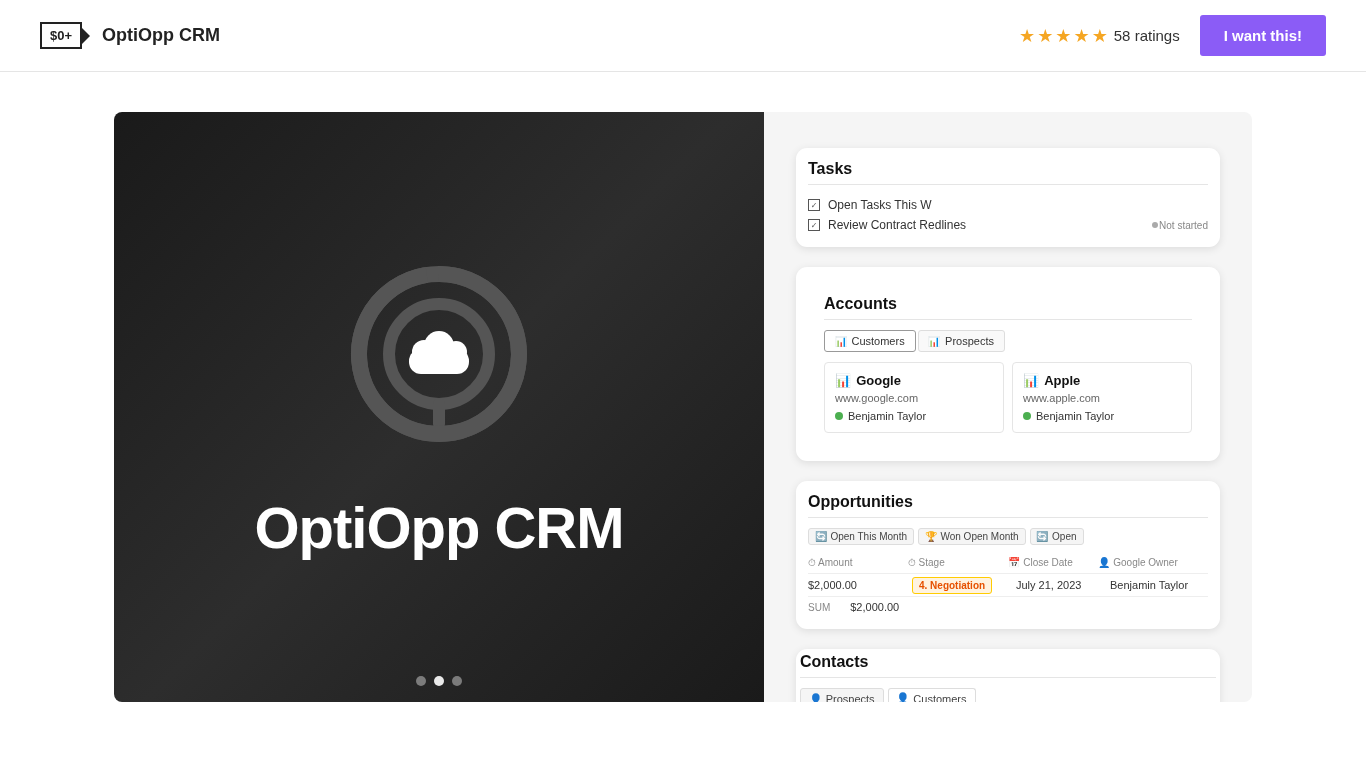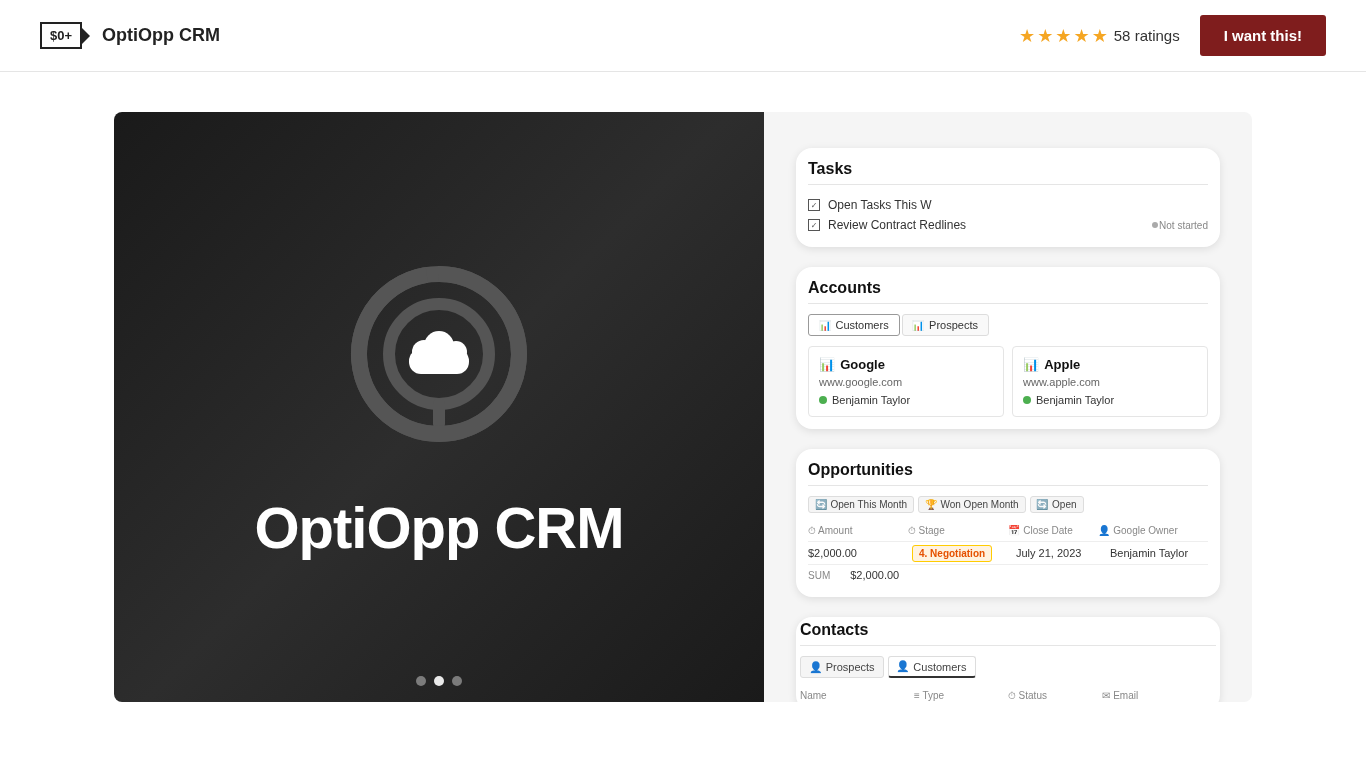--- a/index.html
+++ b/index.html
@@ -62,21 +62,21 @@
     }
     .star {
       color: #f5a623;
       font-size: 18px;
     }
     .ratings-count {
       font-size: 15px;
       color: #333;
     }
     .cta-button {
-      background: #7f1d1d;
+      background: #8b5cf6;
       color: #fff;
       border: none;
       padding: 12px 24px;
       font-size: 15px;
       font-weight: 600;
       cursor: pointer;
       border-radius: 3px;
     }
 
     
@@ -121,21 +121,21 @@
       width: 488px;
       height: 100%;
       background: #f5f5f5;
       overflow: hidden;
       position: relative;
     }
 
     .ui-panel {
       background: #fff;
       margin: 20px 16px;
-      border-radius: 16px;
+      border-radius: 11px;
       box-shadow: 0 2px 8px rgba(0,0,0,0.1);
       padding: 16px;
     }
 
     .section-title {
       font-size: 16px;
       font-weight: 700;
       color: #111;
       margin-bottom: 10px;
       border-bottom: 1px solid #e5e5e5;
@@ -401,21 +401,21 @@
           <div class="task-item">
             <div class="task-checkbox">✓</div>
             <span class="task-label">Review Contract Redlines</span>
             <div class="not-started-badge">
               <div class="dot"></div>
               <span>Not started</span>
             </div>
           </div>
         </div>
 
-        <div class="ui-panel" style="margin-bottom: 10px; padding: 12px;">
+        <div class="ui-panel" style="margin-bottom: 10px; padding: 28px;">
           <div class="section-title">Accounts</div>
           <div class="tabs-row">
             <div class="tab-btn active">
               <span class="tab-icon">📊</span>
               <span>Customers</span>
             </div>
             <div class="tab-btn">
               <span class="tab-icon">📊</span>
               <span>Prospects</span>
             </div>

